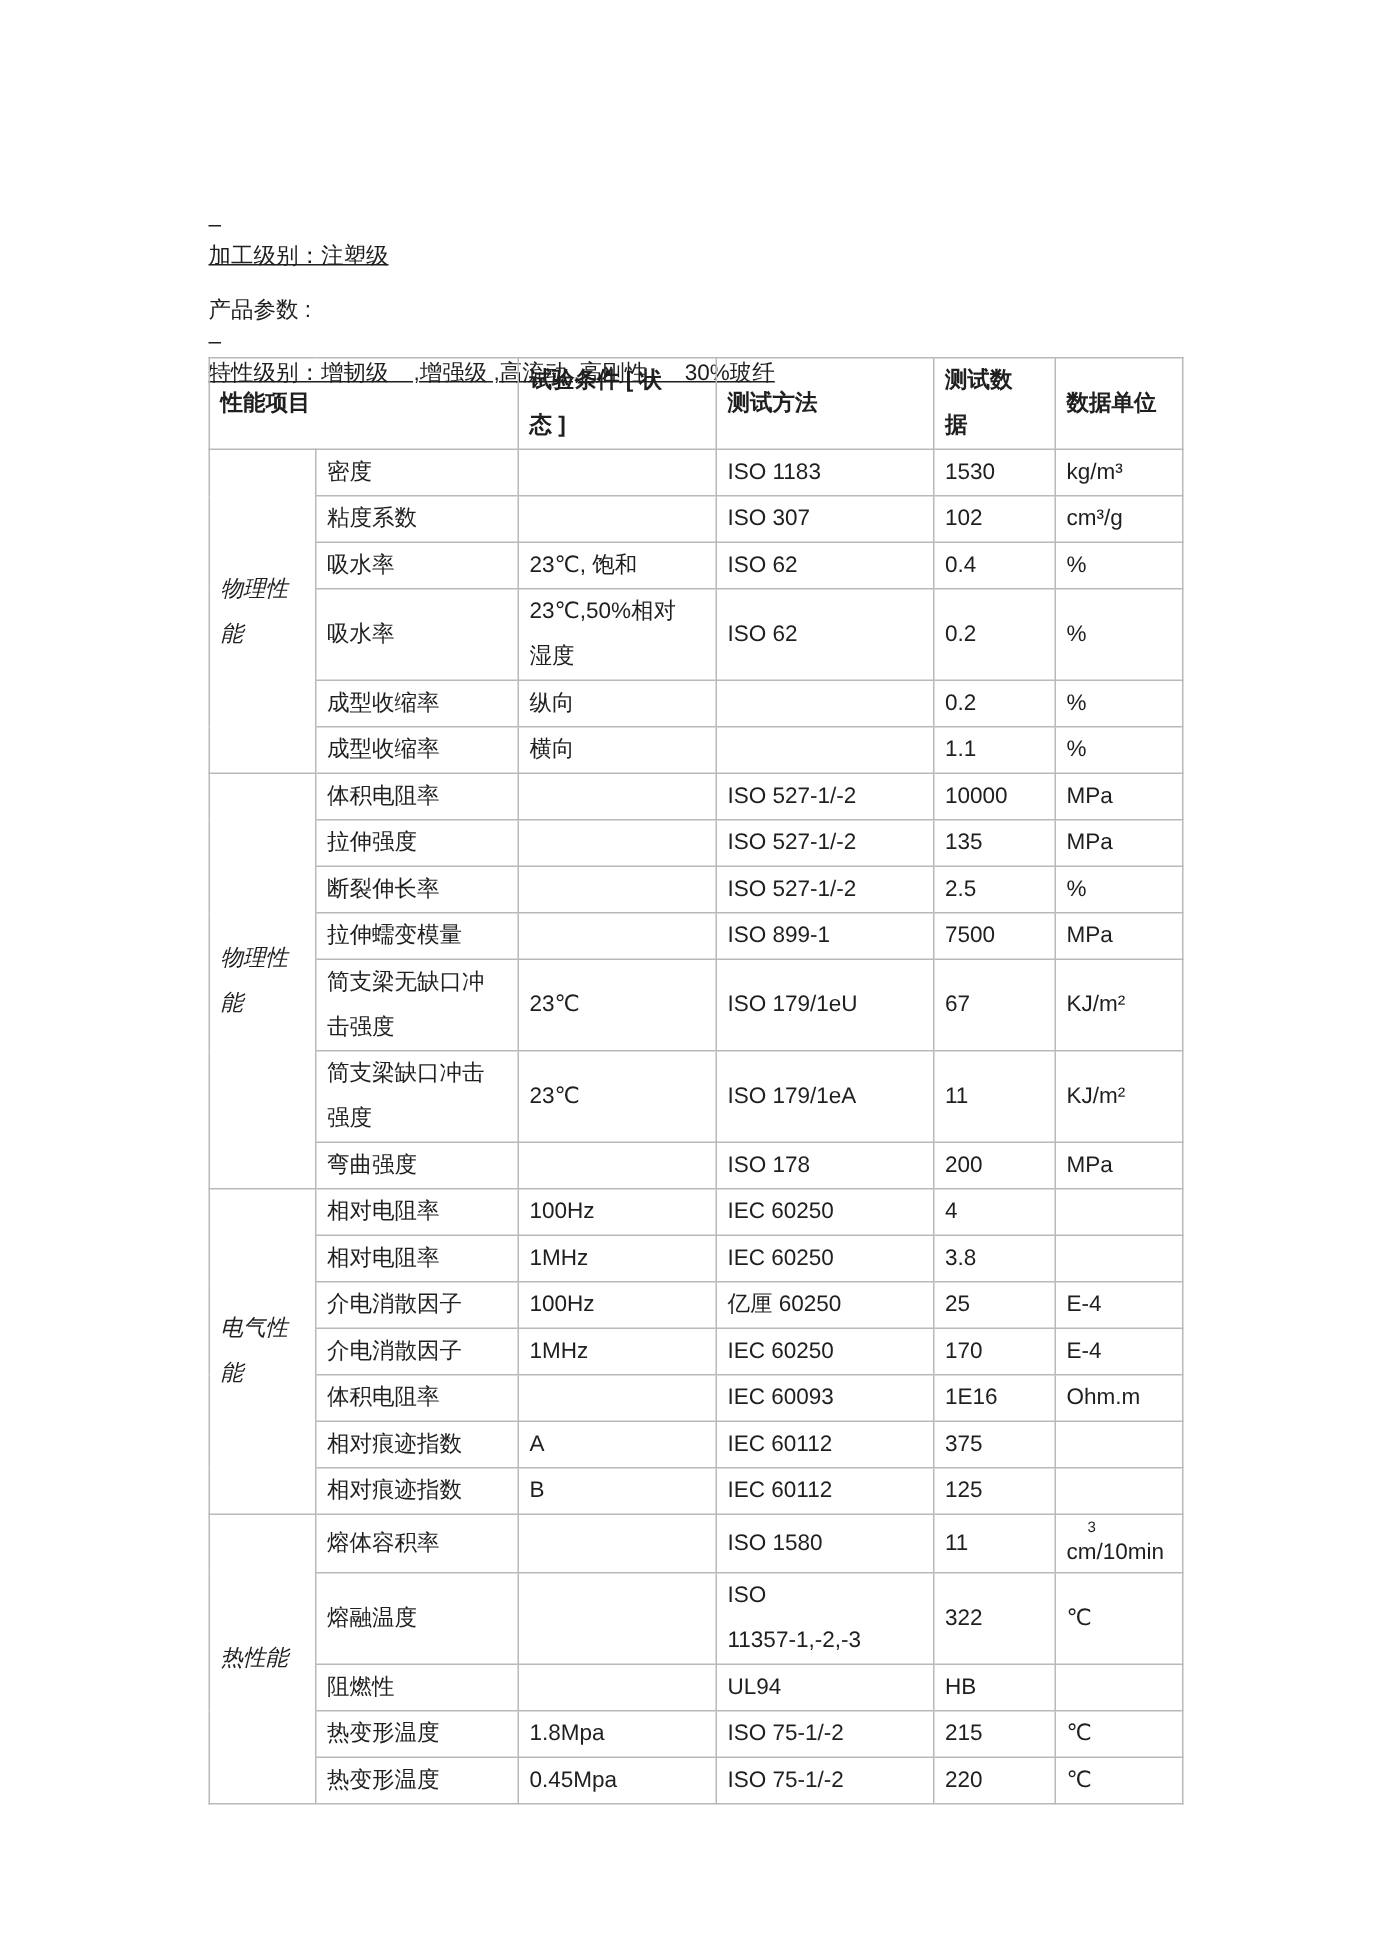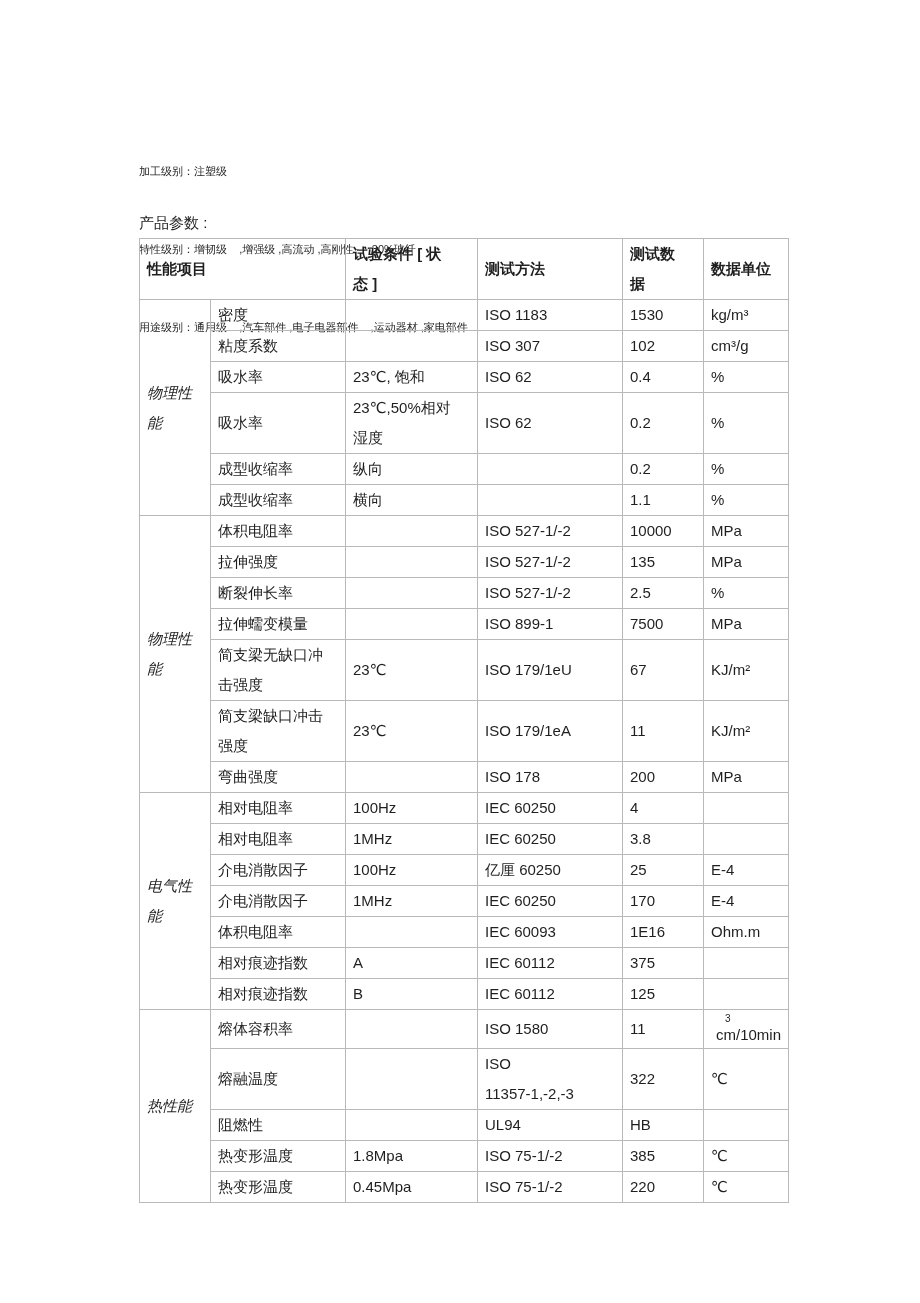--- a/index.html
+++ b/index.html
@@ -5,25 +5,26 @@
   html, body { margin: 0; padding: 0; }
   body {
     width: 920px; height: 1303px;
     background: #ffffff;
     position: relative;
     font-family: "Liberation Sans", "DejaVu Sans", sans-serif;
     color: #1f1f1f;
   }
   .meta-block {
     position: absolute; left: 139px; top: 106px;
-    font-size: 11px; line-height: 26px;
+    font-size: 15px; line-height: 26px;
     white-space: pre;
+    text-decoration: underline;
   }
   .section-title {
-    position: absolute; left: 139px; top: 214px;
+    position: absolute; left: 139px; top: 198px;
     font-size: 15px; line-height: 18px;
     white-space: pre;
   }
   table.params {
     position: absolute; left: 139px; top: 238px;
     width: 649px;
     border-collapse: collapse;
     table-layout: fixed;
     font-size: 15px;
   }
@@ -43,30 +44,28 @@
     display: block;
     font-size: 10px;
     line-height: 13px;
     padding-left: 14px;
     padding-top: 2px;
   }
   .unit-main {
     display: block;
     line-height: 20px;
     padding-bottom: 3px;
-    text-align: right;
   }
 </style>
 </head>
 <body>
 
 <div class="meta-block">
   <div>加工级别：注塑级</div>
   <div>特性级别：增韧级    ,增强级 ,高流动 ,高刚性      30%玻纤</div>
-  <div>用途级别：通用级    ,汽车部件 ,电子电器部件    ,运动器材 ,家电部件</div>
 </div>
 
 <div class="section-title">产品参数 :</div>
 
 <table class="params">
   <colgroup>
     <col style="width:71px">
     <col style="width:135px">
     <col style="width:132px">
     <col style="width:145px">
@@ -251,21 +250,21 @@
         <td>阻燃性</td>
         <td></td>
         <td>UL94</td>
         <td>HB</td>
         <td></td>
       </tr>
       <tr>
         <td>热变形温度</td>
         <td>1.8Mpa</td>
         <td>ISO 75-1/-2</td>
-        <td>385</td>
+        <td>215</td>
         <td>℃</td>
       </tr>
       <tr>
         <td>热变形温度</td>
         <td>0.45Mpa</td>
         <td>ISO 75-1/-2</td>
         <td>220</td>
         <td>℃</td>
       </tr>
     </tbody>

